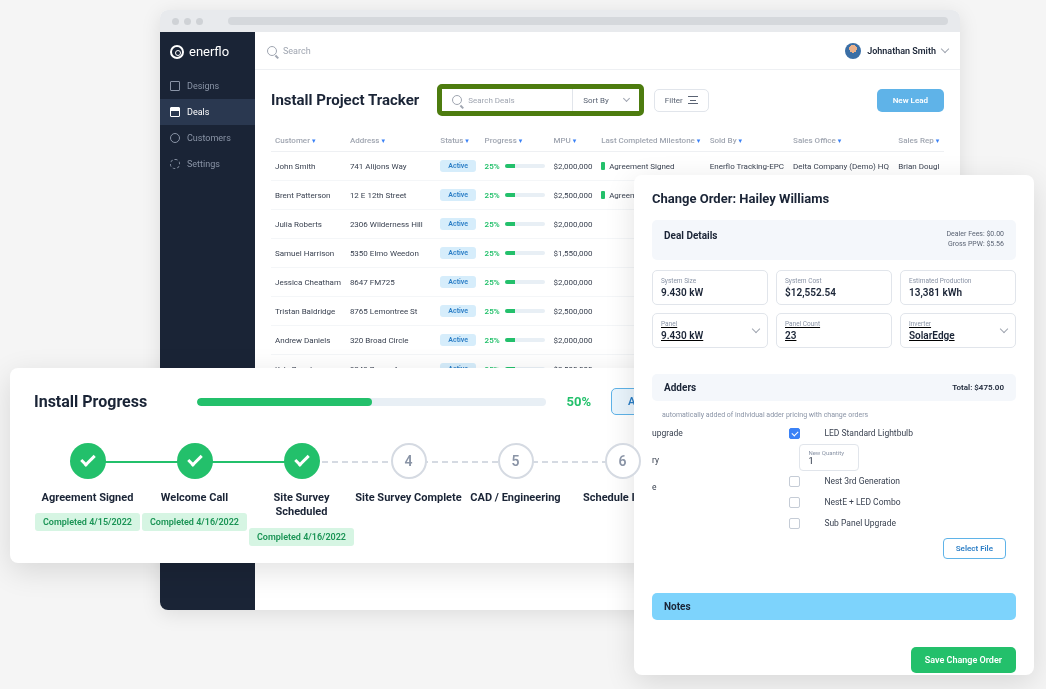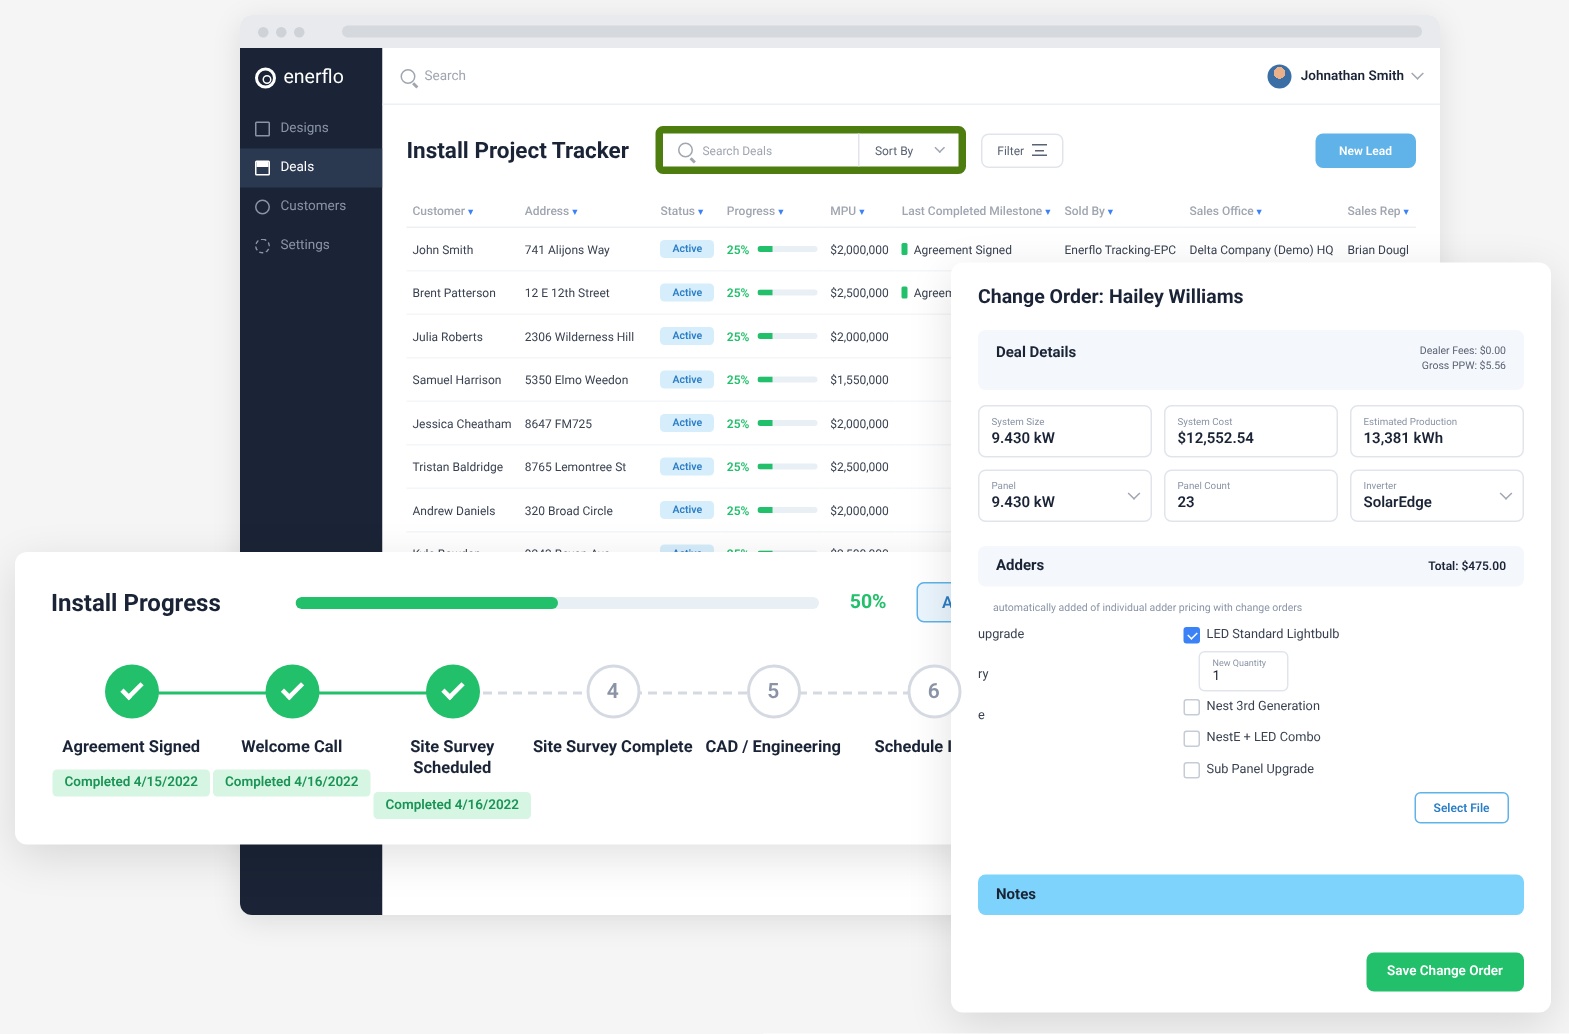--- a/index.html
+++ b/index.html
@@ -88,30 +88,30 @@
 .sp-fees { text-align:right; font-size:7px; color:#5a6373; line-height:1.4; }
 .cards3 { display:flex; gap:8px; margin-top:10px; }
 .card { flex:1; background:#fff; border:1px solid #e1e5eb; border-radius:5px; padding:6px 8px; }
 .card-label { font-size:6.5px; color:#8a94a6; }
 .card-value { font-size:10px; font-weight:600; color:#1a2436; margin-top:2px; }
 .card.select { display:flex; justify-content:space-between; align-items:center; }
 .adders-head { display:flex; justify-content:space-between; align-items:center; padding:8px 12px; background:#f4f7fb; border-radius:5px; margin-bottom:6px; }
 .adders-title { font-size:10px; font-weight:700; color:#1a2436; }
 .adders-total { font-size:8px; color:#1a2436; font-weight:600; }
 .adder-note { font-size:7px; color:#8a94a6; padding:4px 10px; }
-.adder-row { display:flex; align-items:center; gap:4px; padding:5px 10px; font-size:8.5px; color:#3a4251; }
+.adder-row { display:flex; align-items:center; gap:24px; padding:5px 10px; font-size:8.5px; color:#3a4251; }
 .checkbox { width:11px; height:11px; border:1.5px solid #c5ccd6; border-radius:2px; flex-shrink:0; }
 .checkbox.checked { background:#3b82f6; border-color:#3b82f6; position:relative; }
 .checkbox.checked::after { content:''; position:absolute; top:1px; left:3px; width:3px; height:5px; border-right:1.5px solid #fff; border-bottom:1.5px solid #fff; transform:rotate(45deg); }
 .qty-field { border:1px solid #e1e5eb; border-radius:4px; padding:4px 8px; width:60px; margin-left:20px; }
 .qty-label { font-size:6px; color:#8a94a6; }
 .qty-val { font-size:9px; color:#1a2436; }
 .btn-select-file { border:1px solid #5fb3e8; color:#2b7ec6; background:#fff; border-radius:4px; padding:5px 12px; font-size:8px; font-weight:600; cursor:pointer; float:right; margin:4px 10px; }
 .notes-label { font-size:10px; font-weight:700; color:#1a2436; padding:8px 12px; background:#7dd3fc; border-radius:5px; margin-top:30px; }
-.btn-save { position:absolute; bottom:14px; right:18px; background:#23c06b; color:#fff; border:none; border-radius:5px; padding:8px 14px; font-size:9px; font-weight:600; cursor:pointer; }
+.btn-save { position:absolute; bottom:2px; right:18px; background:#23c06b; color:#fff; border:none; border-radius:5px; padding:8px 14px; font-size:9px; font-weight:600; cursor:pointer; }
 </style>
 </head>
 <body>
 
 <div class="window">
   <div class="titlebar">
     <span class="dot"></span>
     <span class="dot"></span>
     <span class="dot"></span>
     <div class="titlebar-bar"></div>
@@ -452,21 +452,21 @@
     </div>
     <div class="card">
       <div class="card-label">System Cost</div>
       <div class="card-value">$12,552.54</div>
     </div>
     <div class="card">
       <div class="card-label">Estimated Production</div>
       <div class="card-value">13,381 kWh</div>
     </div>
   </div>
-  <div class="cards3" style="margin-top:8px;margin-bottom:16px;">
+  <div class="cards3" style="margin-top:8px;margin-bottom:26px;text-decoration:underline;">
     <div class="card select">
       <div>
           <div class="card-label">Panel</div>
           <div class="card-value">9.430 kW</div>
         </div>
       <span class="chev"></span>
     </div>
     <div class="card">
       <div class="card-label">Panel Count</div>
       <div class="card-value">23</div>

